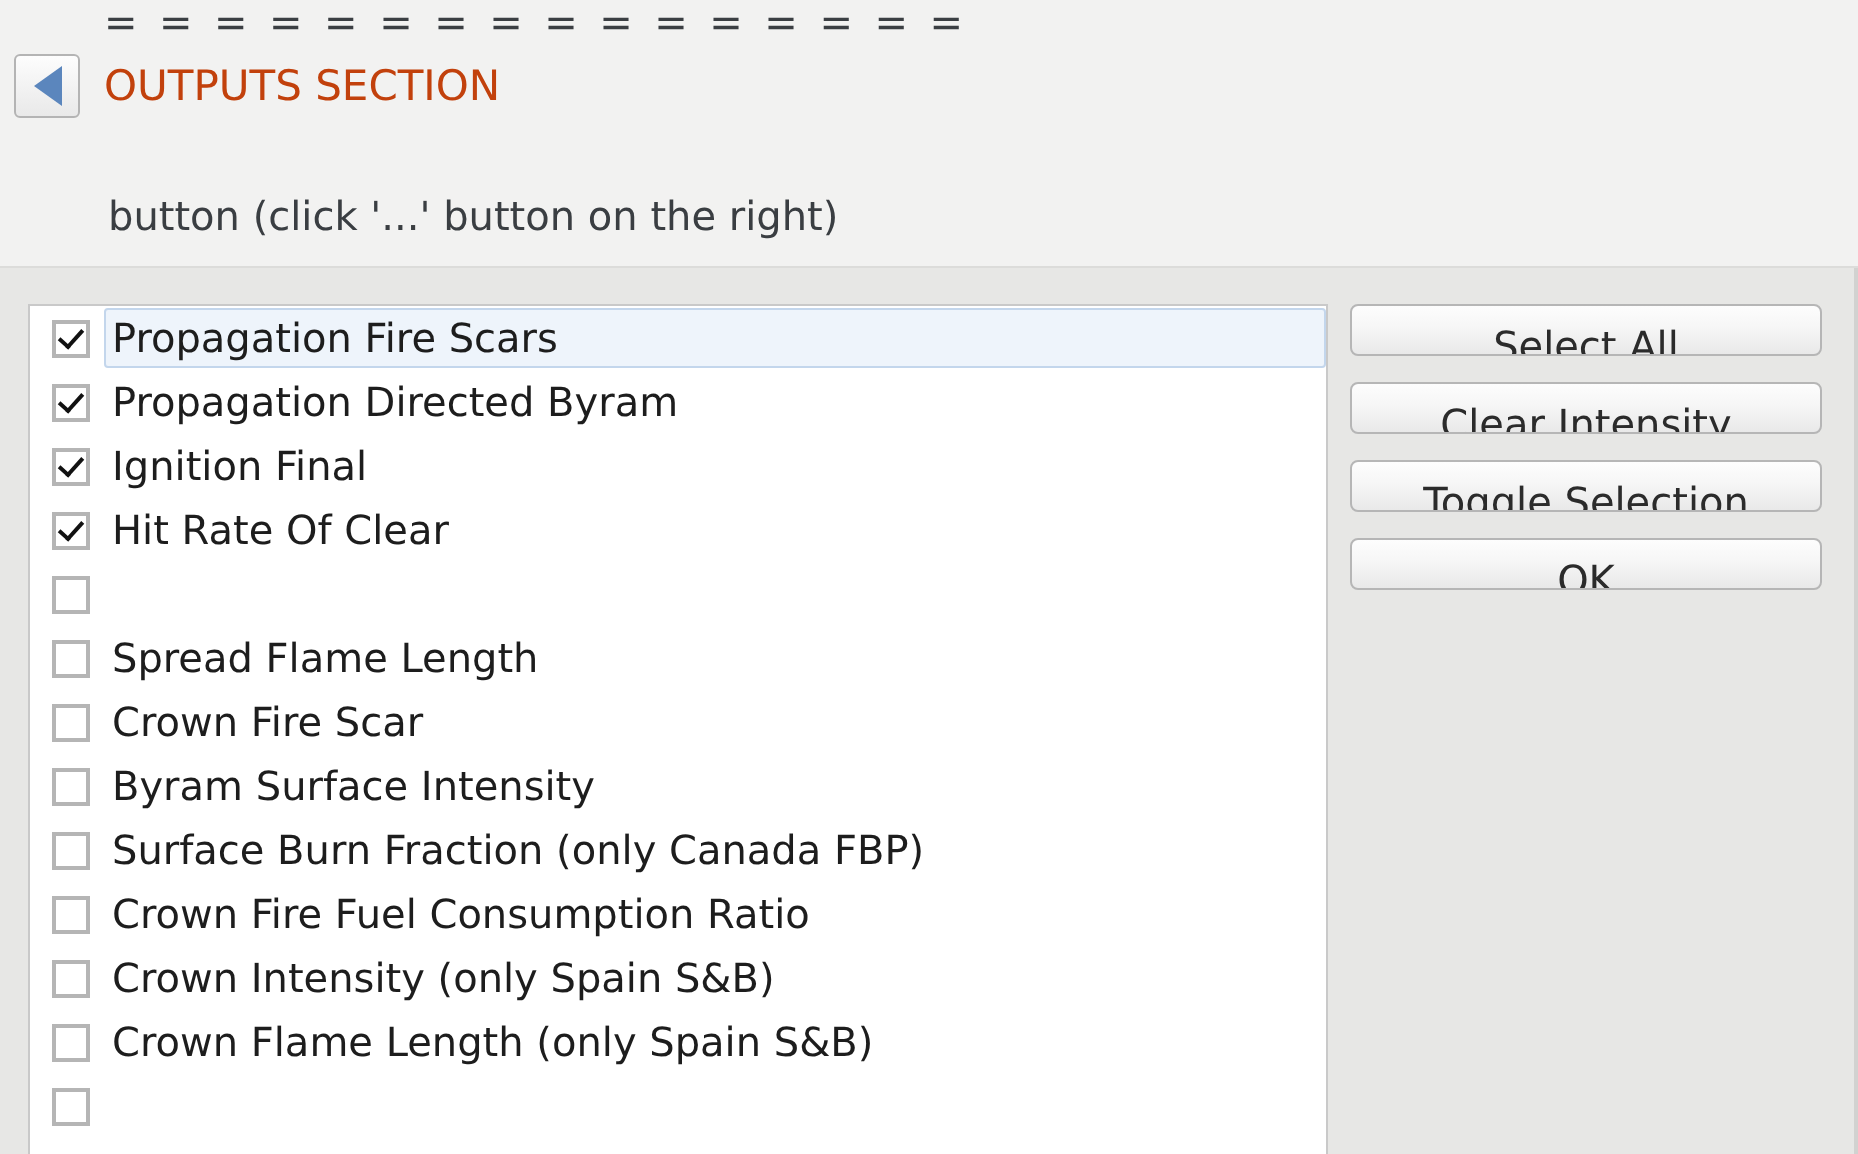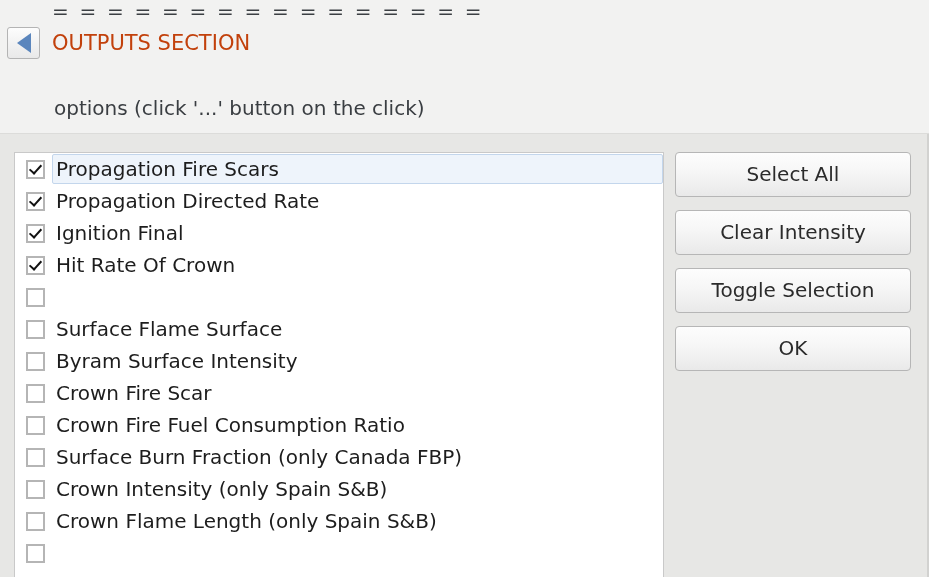--- a/index.html
+++ b/index.html
@@ -197,21 +197,21 @@
   .button-col {
     position: absolute;
     left: 675px;
     top: 18px;
     width: 236px;
   }
 
   .btn {
     display: block;
     width: 236px;
-    height: 45px;
+    height: 26px;
     box-sizing: border-box;
     margin-bottom: 13px;
     border: 1px solid #b6b6b6;
     border-radius: 4px;
     background: linear-gradient(180deg, #fdfdfd 0%, #f6f6f6 45%, #e9e9e9 100%);
     font-family: "DejaVu Sans", sans-serif;
     font-size: 20px;
     color: #2b2b2b;
     text-align: center;
     line-height: 41px;
@@ -229,68 +229,68 @@
   <div class="header-region">
 
     <div class="eq-rule">= = = = = = = = = = = = = = = =</div>
 
     <div class="back-button">
       <span class="tri"></span>
     </div>
 
     <div class="section-title">OUTPUTS SECTION</div>
 
-    <div class="subtitle">options (click '...' button on the click)</div>
+    <div class="subtitle">button (click '...' button on the right)</div>
   </div>
 
   <div class="content-region">
 
     <div class="right-edge-line"></div>
 
     <div class="list-panel">
       <div class="list-inner" id="list-inner">
           <div class="list-row selected">
             <div class="row-hl"></div>
             <div class="checkbox checked"></div>
             <div class="row-label">Propagation Fire Scars</div>
           </div>
           <div class="list-row">
             <div class="checkbox checked"></div>
-            <div class="row-label">Propagation Directed Rate</div>
+            <div class="row-label">Propagation Directed Byram</div>
           </div>
           <div class="list-row">
             <div class="checkbox checked"></div>
             <div class="row-label">Ignition Final</div>
           </div>
           <div class="list-row">
             <div class="checkbox checked"></div>
-            <div class="row-label">Hit Rate Of Crown</div>
-          </div>
-          <div class="list-row">
-            <div class="checkbox"></div>
-          </div>
-          <div class="list-row">
-            <div class="checkbox"></div>
-            <div class="row-label">Surface Flame Surface</div>
+            <div class="row-label">Hit Rate Of Clear</div>
+          </div>
+          <div class="list-row">
+            <div class="checkbox"></div>
+          </div>
+          <div class="list-row">
+            <div class="checkbox"></div>
+            <div class="row-label">Spread Flame Length</div>
+          </div>
+          <div class="list-row">
+            <div class="checkbox"></div>
+            <div class="row-label">Crown Fire Scar</div>
           </div>
           <div class="list-row">
             <div class="checkbox"></div>
             <div class="row-label">Byram Surface Intensity</div>
           </div>
           <div class="list-row">
             <div class="checkbox"></div>
-            <div class="row-label">Crown Fire Scar</div>
+            <div class="row-label">Surface Burn Fraction (only Canada FBP)</div>
           </div>
           <div class="list-row">
             <div class="checkbox"></div>
             <div class="row-label">Crown Fire Fuel Consumption Ratio</div>
-          </div>
-          <div class="list-row">
-            <div class="checkbox"></div>
-            <div class="row-label">Surface Burn Fraction (only Canada FBP)</div>
           </div>
           <div class="list-row">
             <div class="checkbox"></div>
             <div class="row-label">Crown Intensity (only Spain S&amp;B)</div>
           </div>
           <div class="list-row">
             <div class="checkbox"></div>
             <div class="row-label">Crown Flame Length (only Spain S&amp;B)</div>
           </div>
           <div class="list-row">

